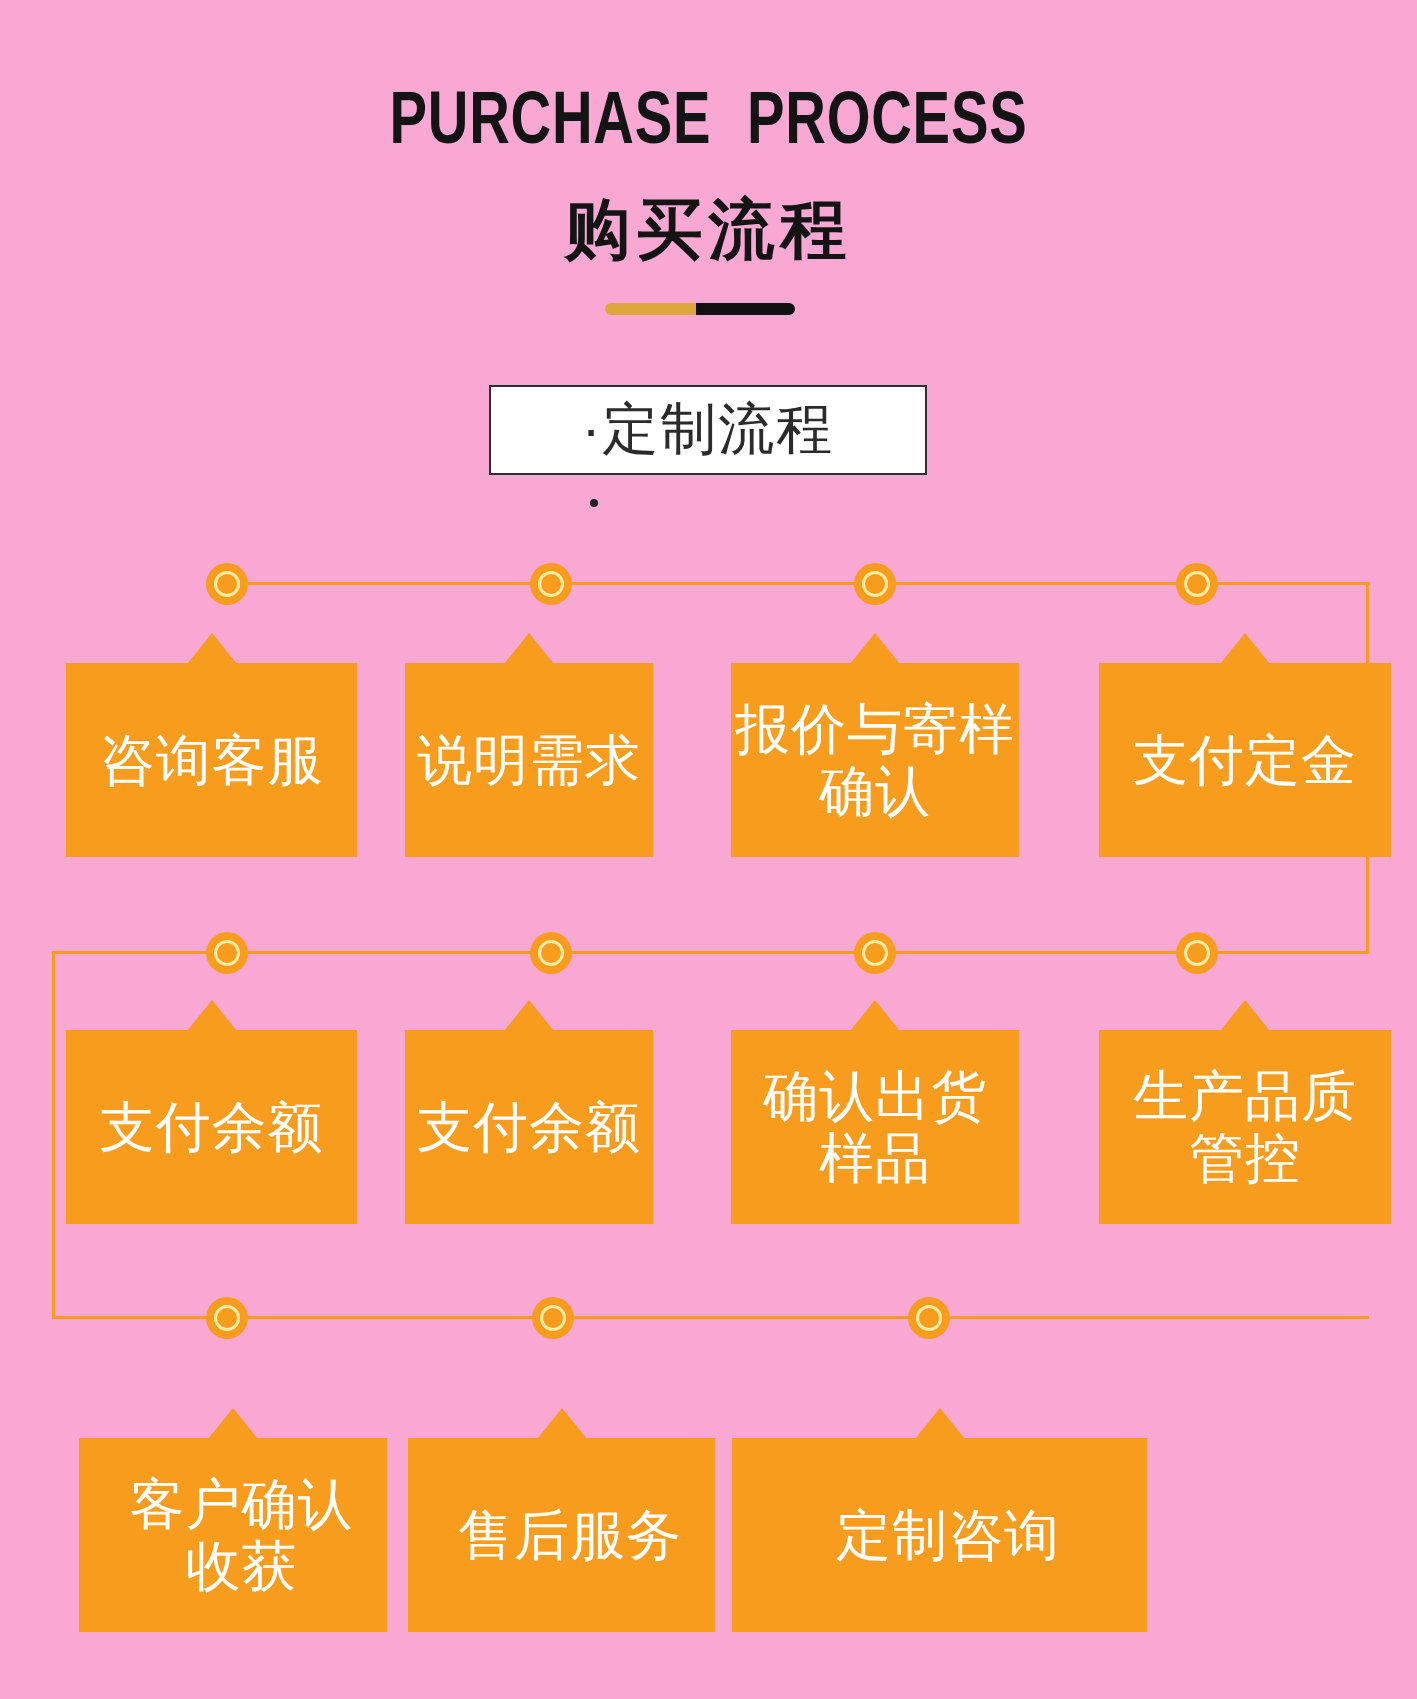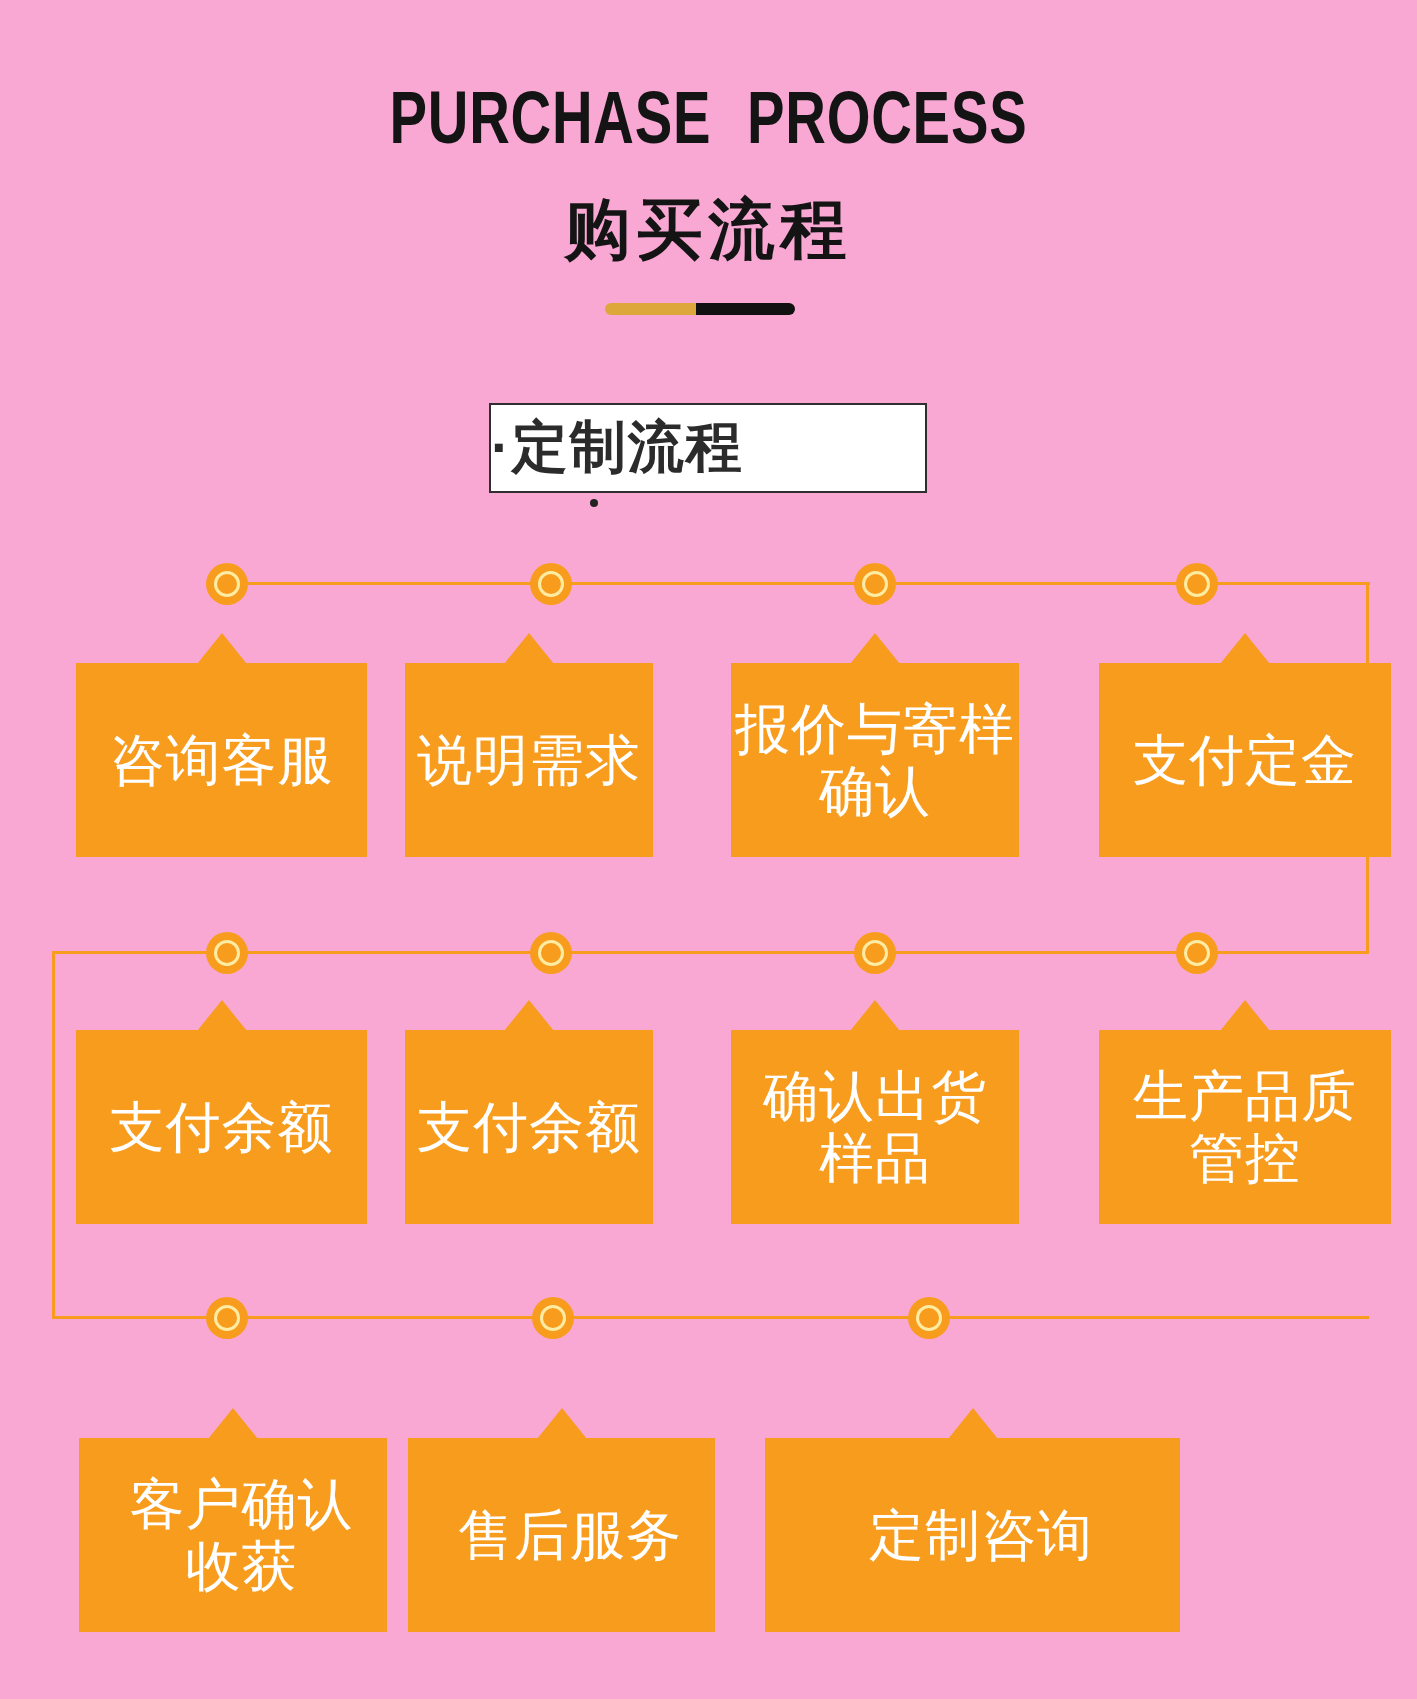--- a/index.html
+++ b/index.html
@@ -29,26 +29,26 @@
     letter-spacing:6px;
     line-height:1;
   }
   .divider{
     position:absolute;top:303px;left:605px;
     width:190px;height:12px;border-radius:6px;
     background:linear-gradient(to right,var(--divider-gold) 0%,var(--divider-gold) 48%,var(--divider-black) 48%,var(--divider-black) 100%);
   }
   
   .section-box{
-    position:absolute;left:489px;top:403px;
+    position:absolute;left:489px;top:385px;
     width:438px;height:90px;
     border:2px solid var(--box-border);
     box-sizing:border-box;
     background:#fff;
-    display:flex;align-items:center;justify-content:flex-start;font-weight:bold;
+    display:flex;align-items:center;justify-content:center;
   }
   .section-box .label{
     font-size:56px;color:#2b2b2b;letter-spacing:2px;
   }
   .stray-dot{
     position:absolute;left:590px;top:499px;
     width:8px;height:8px;border-radius:50%;
     background:#222;
   }
   
@@ -94,27 +94,27 @@
   }
   .card-label{
     color:var(--text-white);
     font-size:55px;
     line-height:62px;
     letter-spacing:1px;
     text-align:center;
     white-space:pre-line;
   }
   .row1{top:663px;} .row2{top:1030px;} .row3{top:1438px;padding-left:17px;}
-  .colA{left:76px;width:291px;}
+  .colA{left:66px;width:291px;}
   .colB{left:405px;width:248px;}
   .colC{left:731px;width:288px;}
   .colD{left:1099px;width:292px;}
   .colA3{left:79px;width:291px;}
   .colB3{left:408px;width:290px;}
-  .colC3{left:732px;width:398px;margin-left:33px;}
+  .colC3{left:732px;width:398px;}
 </style>
 </head>
 <body>
 
 <div class="canvas">
 
   <div class="title-en">PURCHASE PROCESS</div>
   <div class="title-zh">购买流程</div>
   <div class="divider"></div>
 

